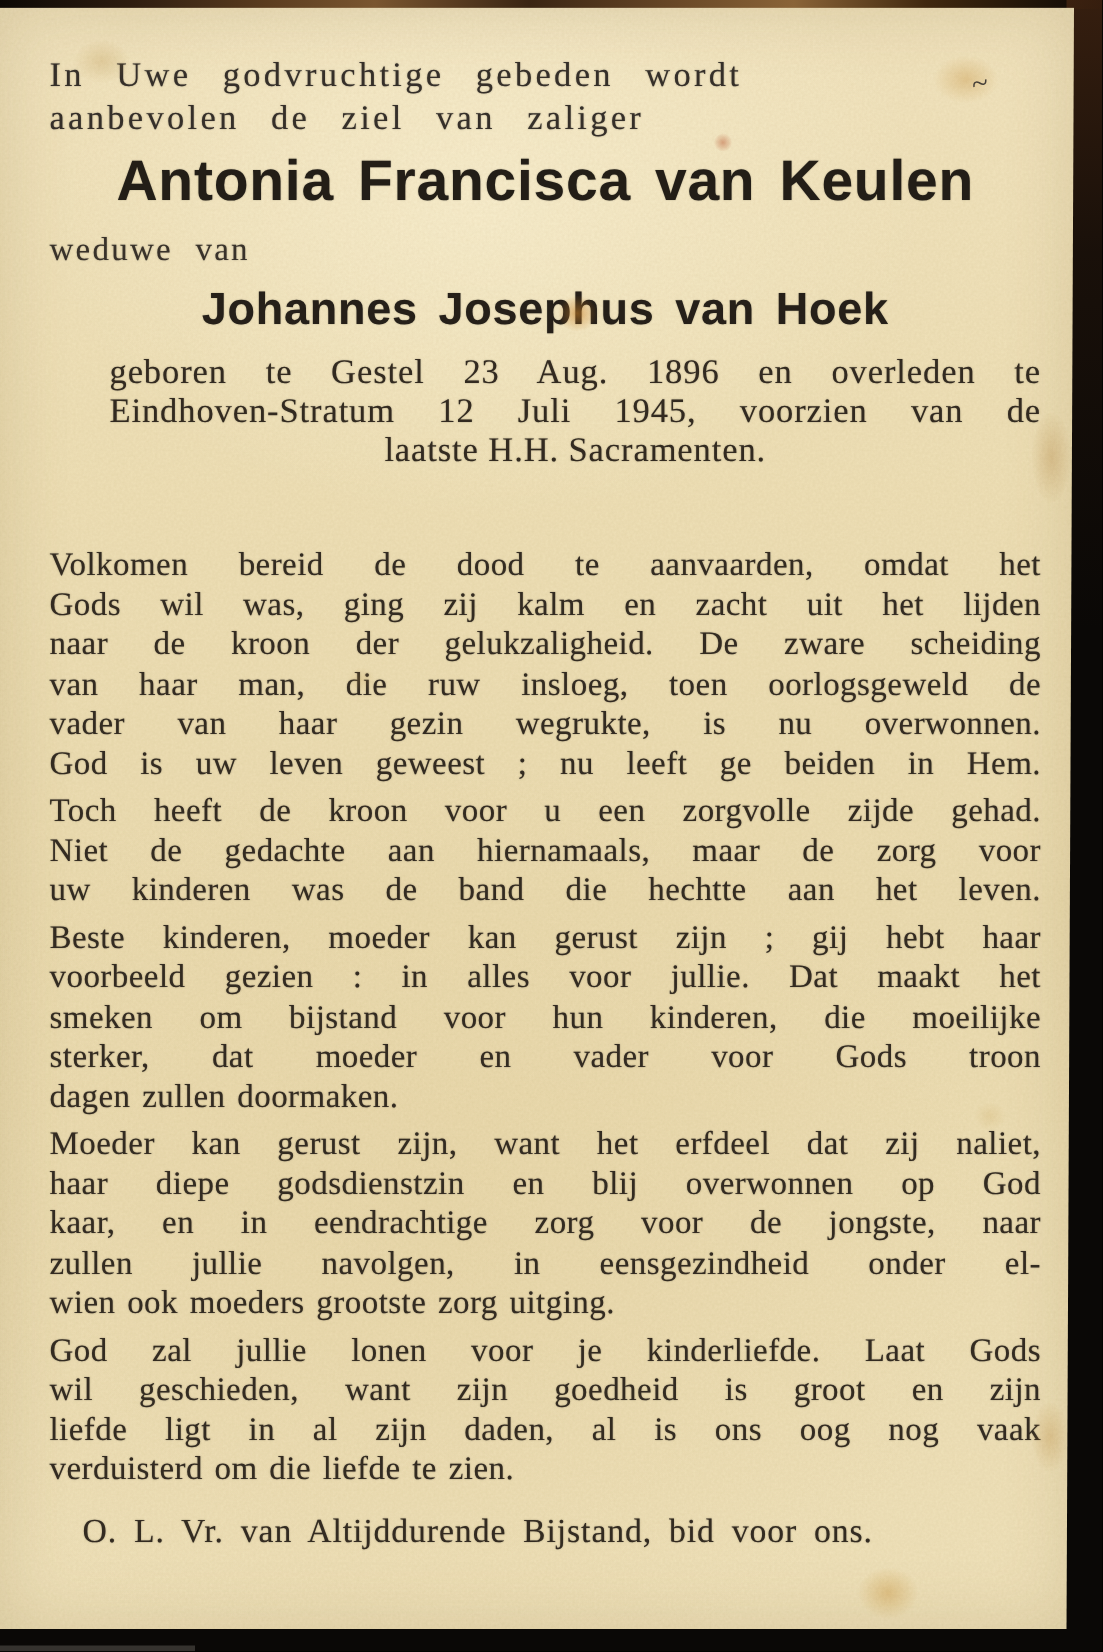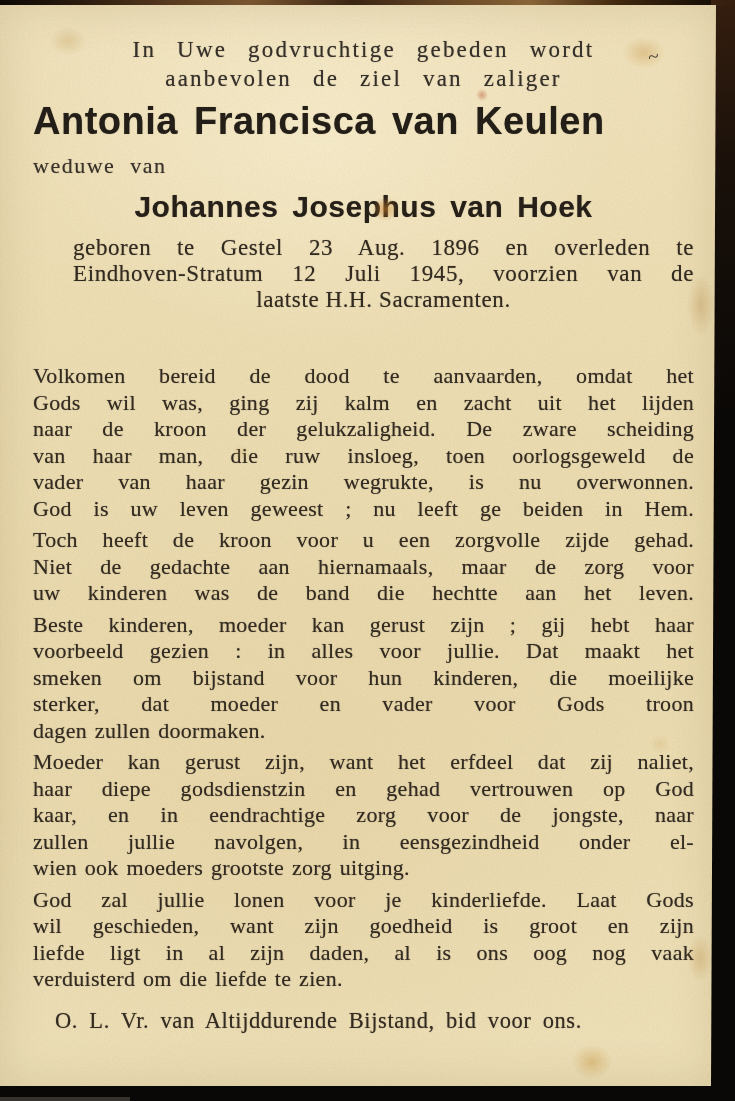--- a/index.html
+++ b/index.html
@@ -46,35 +46,35 @@
   .s2 { left: 372px; top: 192px; width: 26px; height: 24px; background: radial-gradient(ellipse, rgba(206,130,38,0.55), rgba(206,130,38,0) 72%); }
   .s3 { left: 476px; top: 84px;  width: 12px; height: 12px; background: radial-gradient(ellipse, rgba(182,78,40,0.45), rgba(182,78,40,0) 75%); }
   .s4 { left: 572px; top: 1040px; width: 40px; height: 34px; background: radial-gradient(ellipse, rgba(200,146,56,0.4), rgba(200,146,56,0) 72%); }
   .s5 { left: 50px;  top: 22px;  width: 36px; height: 28px; background: radial-gradient(ellipse, rgba(190,150,80,0.28), rgba(190,150,80,0) 75%); }
   .s6 { left: 688px; top: 270px; width: 26px; height: 60px; background: radial-gradient(ellipse, rgba(176,126,56,0.3), rgba(176,126,56,0) 75%); }
   .s7 { left: 232px; top: 440px; width: 18px; height: 16px; background: radial-gradient(ellipse, rgba(198,158,80,0.22), rgba(198,158,80,0) 75%); }
   .s8 { left: 650px; top: 730px; width: 20px; height: 18px; background: radial-gradient(ellipse, rgba(198,158,80,0.2), rgba(198,158,80,0) 75%); }
   .s9 { left: 688px; top: 930px; width: 24px; height: 46px; background: radial-gradient(ellipse, rgba(188,136,58,0.3), rgba(188,136,58,0) 75%); }
 
   .intro {
-    text-align: center;
     font-size: 23px;
     line-height: 29px;
     letter-spacing: 2.2px;
     word-spacing: 13px;
     color: #36302a;
     text-shadow: 0 0 1px rgba(54,48,42,0.55);
   }
   .tilde {
     position: absolute; left: 648px; top: 40px;
     font-size: 20px; color: #46403a; transform: rotate(-12deg);
     letter-spacing: 0;
   }
   .name {
     margin: 6px 0 0 0;
+    text-align: center;
     font-family: "Liberation Sans", "DejaVu Sans", sans-serif;
     font-weight: 700;
     font-size: 38px;
     line-height: 44px;
     letter-spacing: 0.5px;
     word-spacing: 5px;
     color: #231e17;
     text-shadow: 0 0 1px rgba(35,30,23,0.4);
   }
   .relation {
@@ -187,21 +187,21 @@
       </p>
       <p class="para">
         <span class="bline">Beste kinderen, moeder kan gerust zijn ; gij hebt haar</span>
         <span class="bline">voorbeeld gezien : in alles voor jullie. Dat maakt het</span>
         <span class="bline">smeken om bijstand voor hun kinderen, die moeilijke</span>
         <span class="bline">sterker, dat moeder en vader voor Gods troon</span>
         <span class="bline jlast">dagen zullen doormaken.</span>
       </p>
       <p class="para">
         <span class="bline">Moeder kan gerust zijn, want het erfdeel dat zij naliet,</span>
-        <span class="bline">haar diepe godsdienstzin en gehad vertrouwen op God</span>
+        <span class="bline">haar diepe godsdienstzin en blij overwonnen op God</span>
         <span class="bline">kaar, en in eendrachtige zorg voor de jongste, naar</span>
         <span class="bline">zullen jullie navolgen, in eensgezindheid onder el-</span>
         <span class="bline jlast">wien ook moeders grootste zorg uitging.</span>
       </p>
       <p class="para">
         <span class="bline">God zal jullie lonen voor je kinderliefde. Laat Gods</span>
         <span class="bline">wil geschieden, want zijn goedheid is groot en zijn</span>
         <span class="bline">liefde ligt in al zijn daden, al is ons oog nog vaak</span>
         <span class="bline jlast">verduisterd om die liefde te zien.</span>
       </p>

